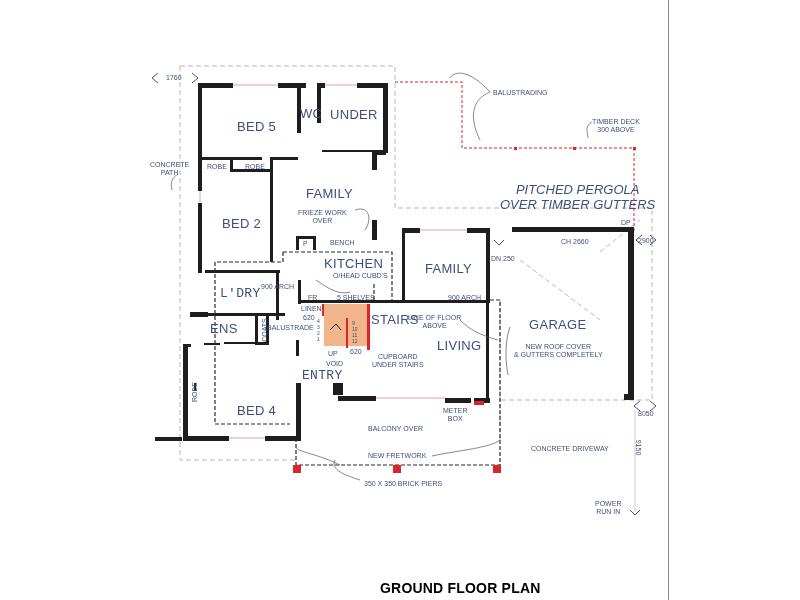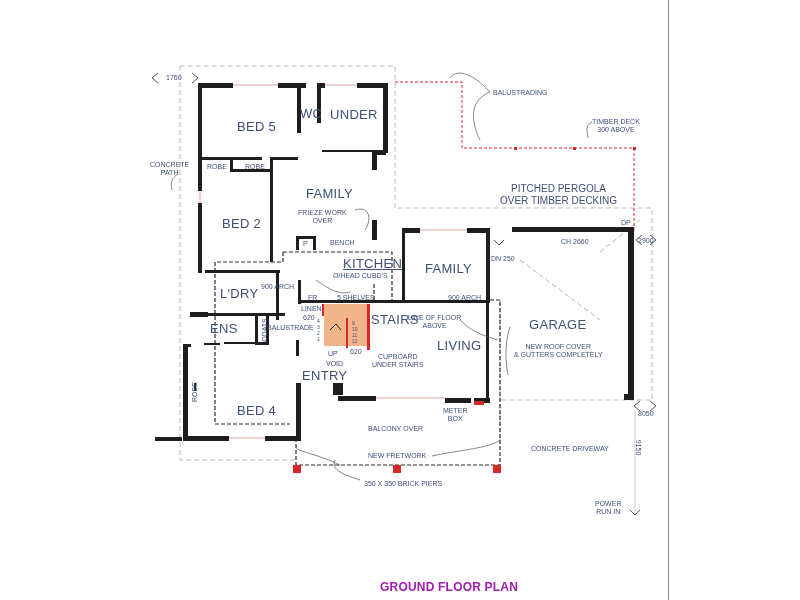--- a/index.html
+++ b/index.html
@@ -5,21 +5,21 @@
   html, body { margin:0; padding:0; }
   body { width:800px; height:600px; background:#ffffff; position:relative; overflow:hidden; font-family:"Liberation Sans", sans-serif; }
   .page-edge { position:absolute; left:668px; top:0; width:1px; height:600px; background:#8a8a8a; }
   svg.plan { position:absolute; left:0; top:0; }
   .lbl { position:absolute; color:#3d4f7a; white-space:nowrap; line-height:1; }
   .room { font-size:13px; letter-spacing:0.3px; }
   .note { font-size:7px; text-align:center; line-height:1.15; }
   .dim { font-size:7px; }
   .vert { transform:rotate(-90deg); transform-origin:center; }
   .vert90 { transform:rotate(90deg); transform-origin:center; }
-  .title { position:absolute; left:380px; top:580px; font-size:12px; font-weight:bold; color:#a21caf; letter-spacing:0.2px; }
+  .title { position:absolute; left:380px; top:580px; font-size:14px; font-weight:bold; color:#000000; letter-spacing:0.2px; }
 </style>
 </head>
 <body>
 
 <div class="page-edge"></div>
 
 <svg class="plan" width="800" height="600" viewBox="0 0 800 600">
 
   <g fill="none" stroke="#b8b8b8" stroke-width="1" stroke-dasharray="5,3">
     <path d="M180 66 L395 66 L395 208 L652 208 L652 400 L500 400"></path>
@@ -161,48 +161,48 @@
 </svg>
 
 <div class="lbl room" style="left:237px;top:120px;">BED 5</div>
 <div class="lbl room" style="left:300px;top:107px;">WC</div>
 <div class="lbl room" style="left:330px;top:108px;">UNDER</div>
 <div class="lbl note" style="left:207px;top:163px;">ROBE</div>
 <div class="lbl note" style="left:245px;top:163px;">ROBE</div>
 <div class="lbl room" style="left:306px;top:187px;">FAMILY</div>
 <div class="lbl room" style="left:222px;top:217px;">BED 2</div>
 <div class="lbl note" style="left:303px;top:240px;">P</div>
-<div class="lbl room" style="left:343px;top:257px;text-decoration:underline;">KITCHEN</div>
+<div class="lbl room" style="left:324px;top:257px;">KITCHEN</div>
 <div class="lbl room" style="left:425px;top:262px;">FAMILY</div>
-<div class="lbl room" style="left:220px;top:287px;">L'DRY</div>
+<div class="lbl room" style="left:220px;top:287px;font-family:Liberation Mono, monospace;">L'DRY</div>
 <div class="lbl room" style="left:210px;top:322px;">ENS</div>
 <div class="lbl room" style="left:326px;top:313px;font-size:13px;margin-left:45px;">STAIRS</div>
 <div class="lbl room" style="left:437px;top:339px;">LIVING</div>
 <div class="lbl room" style="left:529px;top:318px;">GARAGE</div>
-<div class="lbl room" style="left:302px;top:369px;">ENTRY</div>
+<div class="lbl room" style="left:302px;top:369px;font-family:Liberation Mono, monospace;">ENTRY</div>
 <div class="lbl room" style="left:237px;top:404px;">BED 4</div>
 <div class="lbl note vert" style="left:185px;top:388px;">ROBE</div>
 <div class="lbl note vert" style="left:253px;top:326px;">COATS</div>
 
 <div class="lbl note" style="left:493px;top:89px;">BALUSTRADING</div>
 <div class="lbl note" style="left:592px;top:118px;">
   <div>TIMBER DECK</div>
   <div>300 ABOVE</div>
 </div>
 <div class="lbl note" style="left:150px;top:161px;">
   <div>CONCRETE</div>
   <div>PATH</div>
 </div>
 <div class="lbl note" style="left:298px;top:209px;">
   <div>FRIEZE WORK</div>
   <div>OVER</div>
 </div>
-<div class="lbl note" style="left:500px;top:183px;font-size:10px;">
+<div class="lbl note" style="left:500px;top:183px;font-size:13px;font-style:italic;">
   <div>PITCHED PERGOLA</div>
-  <div>OVER TIMBER DECKING</div>
+  <div>OVER TIMBER GUTTERS</div>
 </div>
 <div class="lbl note" style="left:330px;top:239px;">BENCH</div>
 <div class="lbl note" style="left:333px;top:272px;">O/HEAD CUBD'S</div>
 <div class="lbl note" style="left:261px;top:283px;">900 ARCH</div>
 <div class="lbl note" style="left:308px;top:294px;">FR</div>
 <div class="lbl note" style="left:337px;top:294px;">5 SHELVES</div>
 <div class="lbl note" style="left:448px;top:294px;">900 ARCH</div>
 <div class="lbl note" style="left:301px;top:305px;">LINEN</div>
 <div class="lbl note" style="left:303px;top:314px;">620</div>
 <div class="lbl note" style="left:267px;top:324px;">BALUSTRADE</div>

